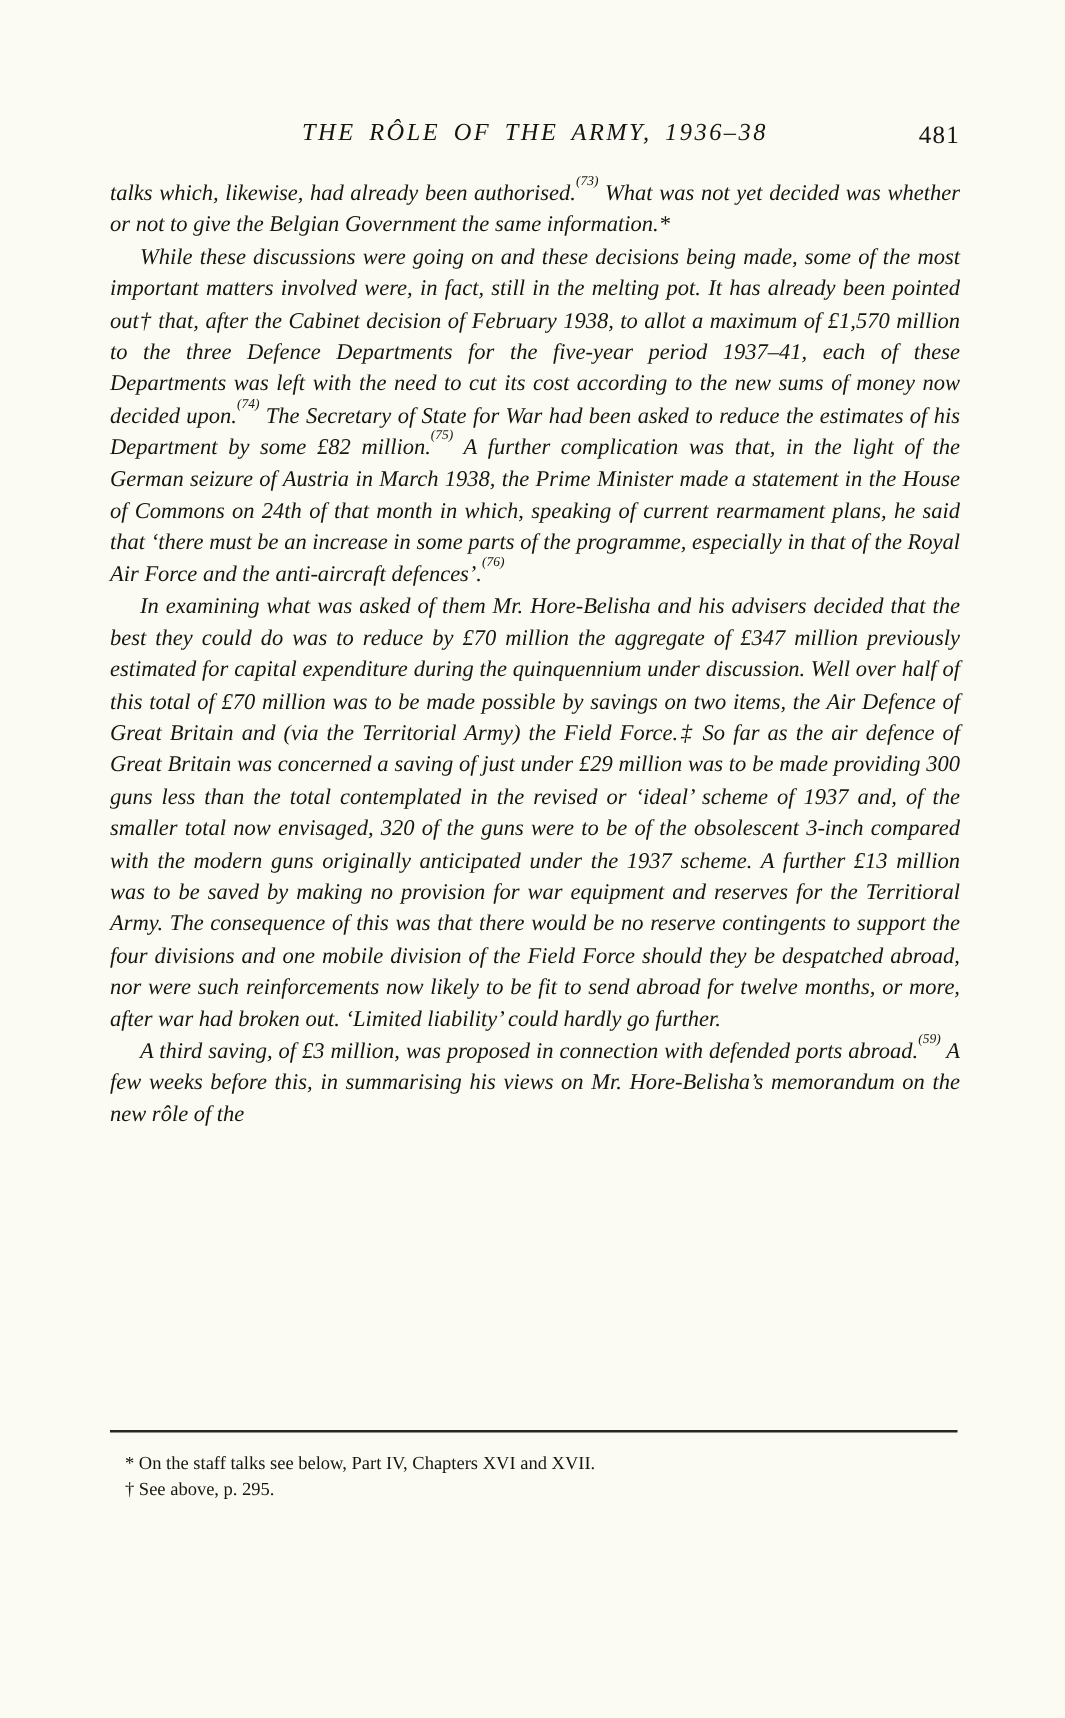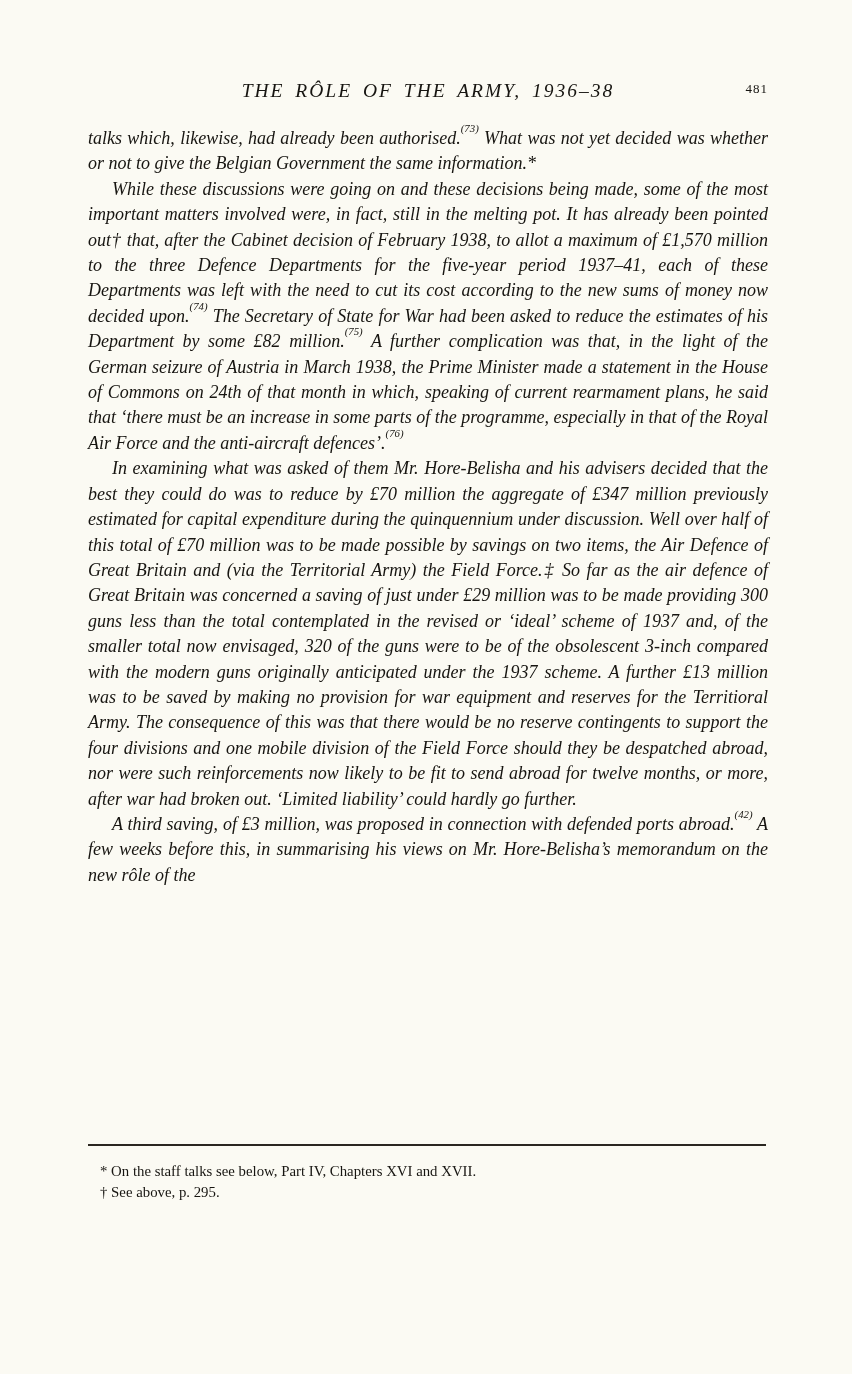--- a/index.html
+++ b/index.html
@@ -9,41 +9,41 @@
     width: 852px;
     height: 1374px;
     background: #fbfaf3;
     font-family: "Liberation Serif", serif;
     color: #171511;
     overflow: hidden;
   }
   .content {
     position: absolute;
     left: 88px;
-    top: 80px;
+    top: 96px;
     width: 680px;
   }
   .page-header {
     position: relative;
     text-align: center;
     height: 26px;
     margin-bottom: 20px;
   }
   .title {
     font-style: italic;
     font-size: 19.5px;
     letter-spacing: 2px;
     word-spacing: 4px;
     white-space: nowrap;
   }
   .page-number {
     position: absolute;
     right: 0;
     top: 1px;
-    font-size: 13px;
+    font-size: 20px;
     letter-spacing: 1px;
   }
   .body-text {
     text-align: justify;
     font-size: 18px;
     line-height: 25.4px;
     font-style: italic;
   }
   p.para { margin: 0; }
   p.para.indent { text-indent: 24px; }
@@ -75,21 +75,21 @@
 <div class="page">
   <div class="content">
     <header class="page-header">
       <span class="title">THE RÔLE OF THE ARMY, 1936–38</span>
       <span class="page-number">481</span>
     </header>
     <main class="body-text" id="paragraphs">
         <p class="para">talks which, likewise, had already been authorised.<sup class="fn-ref">(73)</sup> What was not yet decided was whether or not to give the Belgian Government the same information.*</p>
         <p class="para indent">While these discussions were going on and these decisions being made, some of the most important matters involved were, in fact, still in the melting pot. It has already been pointed out† that, after the Cabinet decision of February 1938, to allot a maximum of £1,570 million to the three Defence Departments for the five-year period 1937–41, each of these Departments was left with the need to cut its cost according to the new sums of money now decided upon.<sup class="fn-ref">(74)</sup> The Secretary of State for War had been asked to reduce the estimates of his Department by some £82 million.<sup class="fn-ref">(75)</sup> A further complication was that, in the light of the German seizure of Austria in March 1938, the Prime Minister made a statement in the House of Commons on 24th of that month in which, speaking of current rearmament plans, he said that ‘there must be an increase in some parts of the programme, especially in that of the Royal Air Force and the anti-aircraft defences’.<sup class="fn-ref">(76)</sup></p>
         <p class="para indent">In examining what was asked of them Mr. Hore-Belisha and his advisers decided that the best they could do was to reduce by £70 million the aggregate of £347 million previously estimated for capital expenditure during the quinquennium under discussion. Well over half of this total of £70 million was to be made possible by savings on two items, the Air Defence of Great Britain and (via the Territorial Army) the Field Force.‡ So far as the air defence of Great Britain was concerned a saving of just under £29 million was to be made providing 300 guns less than the total contemplated in the revised or ‘ideal’ scheme of 1937 and, of the smaller total now envisaged, 320 of the guns were to be of the obsolescent 3-inch compared with the modern guns originally anticipated under the 1937 scheme. A further £13 million was to be saved by making no provision for war equipment and reserves for the Territioral Army. The consequence of this was that there would be no reserve contingents to support the four divisions and one mobile division of the Field Force should they be despatched abroad, nor were such reinforcements now likely to be fit to send abroad for twelve months, or more, after war had broken out. ‘Limited liability’ could hardly go further.</p>
-        <p class="para indent">A third saving, of £3 million, was proposed in connection with defended ports abroad.<sup class="fn-ref">(42)</sup> A few weeks before this, in summarising his views on Mr. Hore-Belisha’s memorandum on the new rôle of the</p>
+        <p class="para indent">A third saving, of £3 million, was proposed in connection with defended ports abroad.<sup class="fn-ref">(59)</sup> A few weeks before this, in summarising his views on Mr. Hore-Belisha’s memorandum on the new rôle of the</p>
       </main>
   </div>
 
   <footer class="footnotes">
     <div class="footnote">* On the staff talks see below, Part IV, Chapters XVI and XVII.</div>
     <div class="footnote">† See above, p. 295.</div>
   </footer>
 </div>
 
 </body></html>

